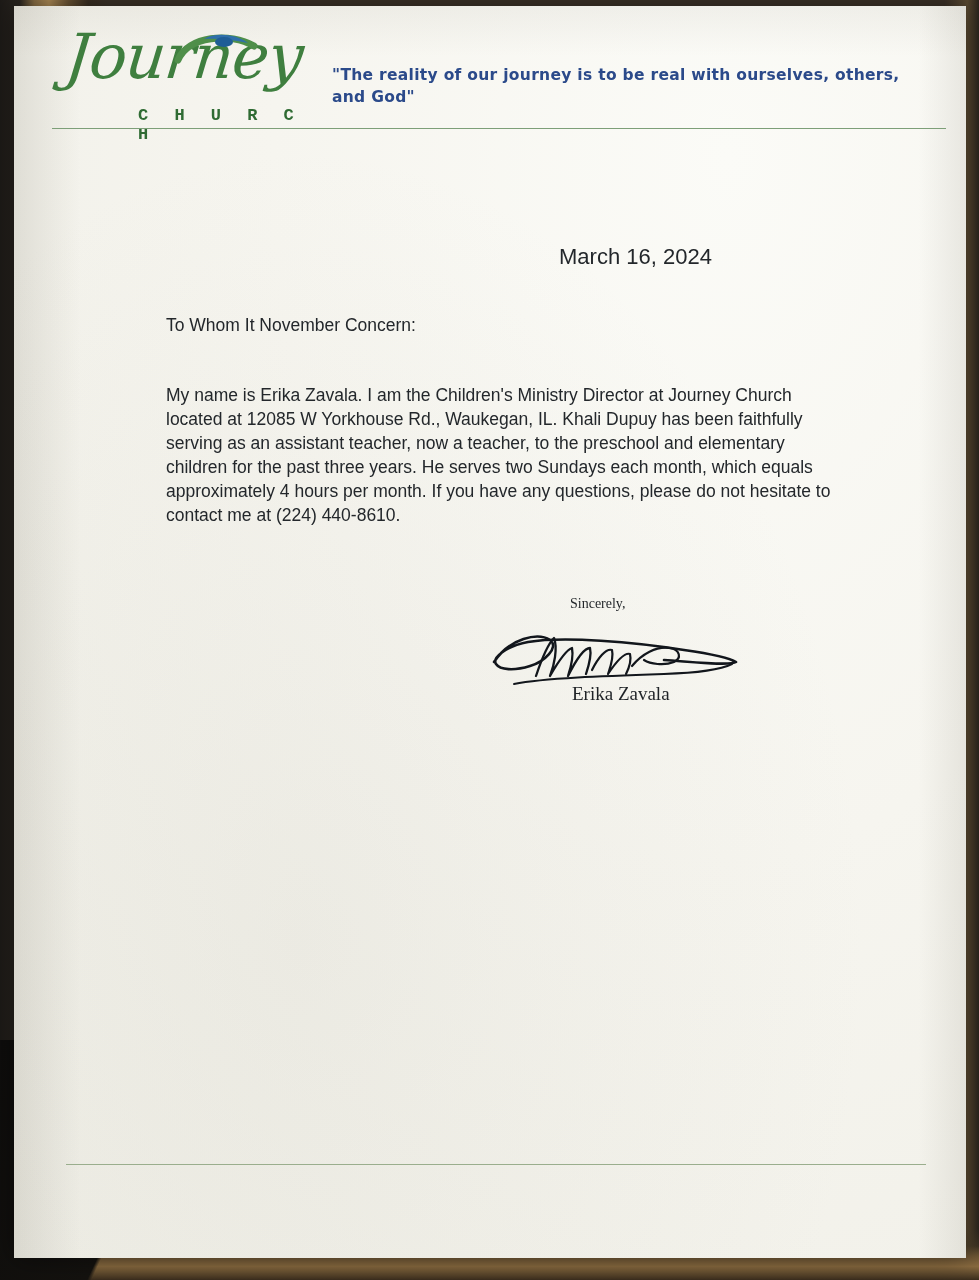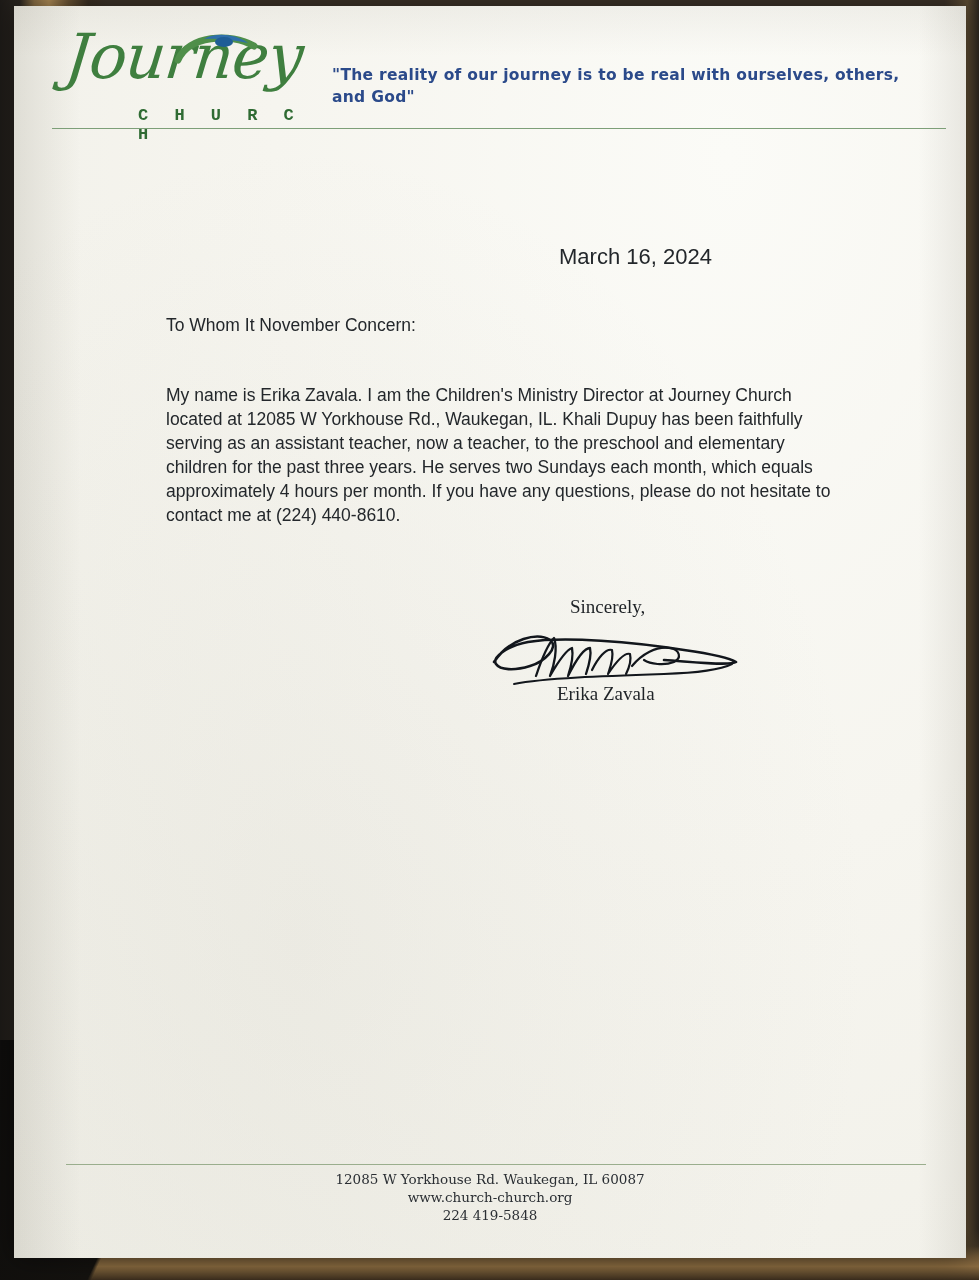--- a/index.html
+++ b/index.html
@@ -152,26 +152,26 @@
     line-height: 24px;
     color: #23272b;
     text-align: left;
     margin-top: 20px;
   }
   .closing {
     position: absolute;
     left: 556px;
     top: 590px;
     font-family: "Liberation Serif", serif;
-    font-size: 19px;
+    font-size: 14px;
     color: #1f2327;
   }
   .sig-name {
     position: absolute;
-    left: 543px;
+    left: 558px;
     top: 677px;
     font-family: "Liberation Serif", serif;
     font-size: 19px;
     color: #1f2327;
   }
   .signature {
     position: absolute;
     left: 470px;
     top: 612px;
     width: 270px;
@@ -242,19 +242,14 @@
         <path d="M108 52 C 114 40, 122 30, 128 32 C 130 40, 126 50, 124 56 C 132 44, 140 34, 146 36 C 148 44, 144 52, 142 56" stroke-width="2.2"></path>
         <path d="M148 48 C 158 36, 172 28, 186 30 C 196 32, 198 40, 190 44 C 180 48, 166 46, 160 42" stroke-width="2.2"></path>
         <path d="M30 66 C 60 60, 120 58, 180 56 C 210 55, 236 52, 248 46" stroke-width="2.0"></path>
       </g>
     </svg>
   </div>
 
   <div class="sig-name">Erika Zavala</div>
 
   <div class="rule-bottom"></div>
-  <div class="footer">
-    <div>12085 W Yorkhouse Rd.  Waukegan, IL 60087</div>
-    <div>www.church-church.org</div>
-    <div>224 419-5848</div>
-  </div>
 
 </div>
 
 </body></html>

